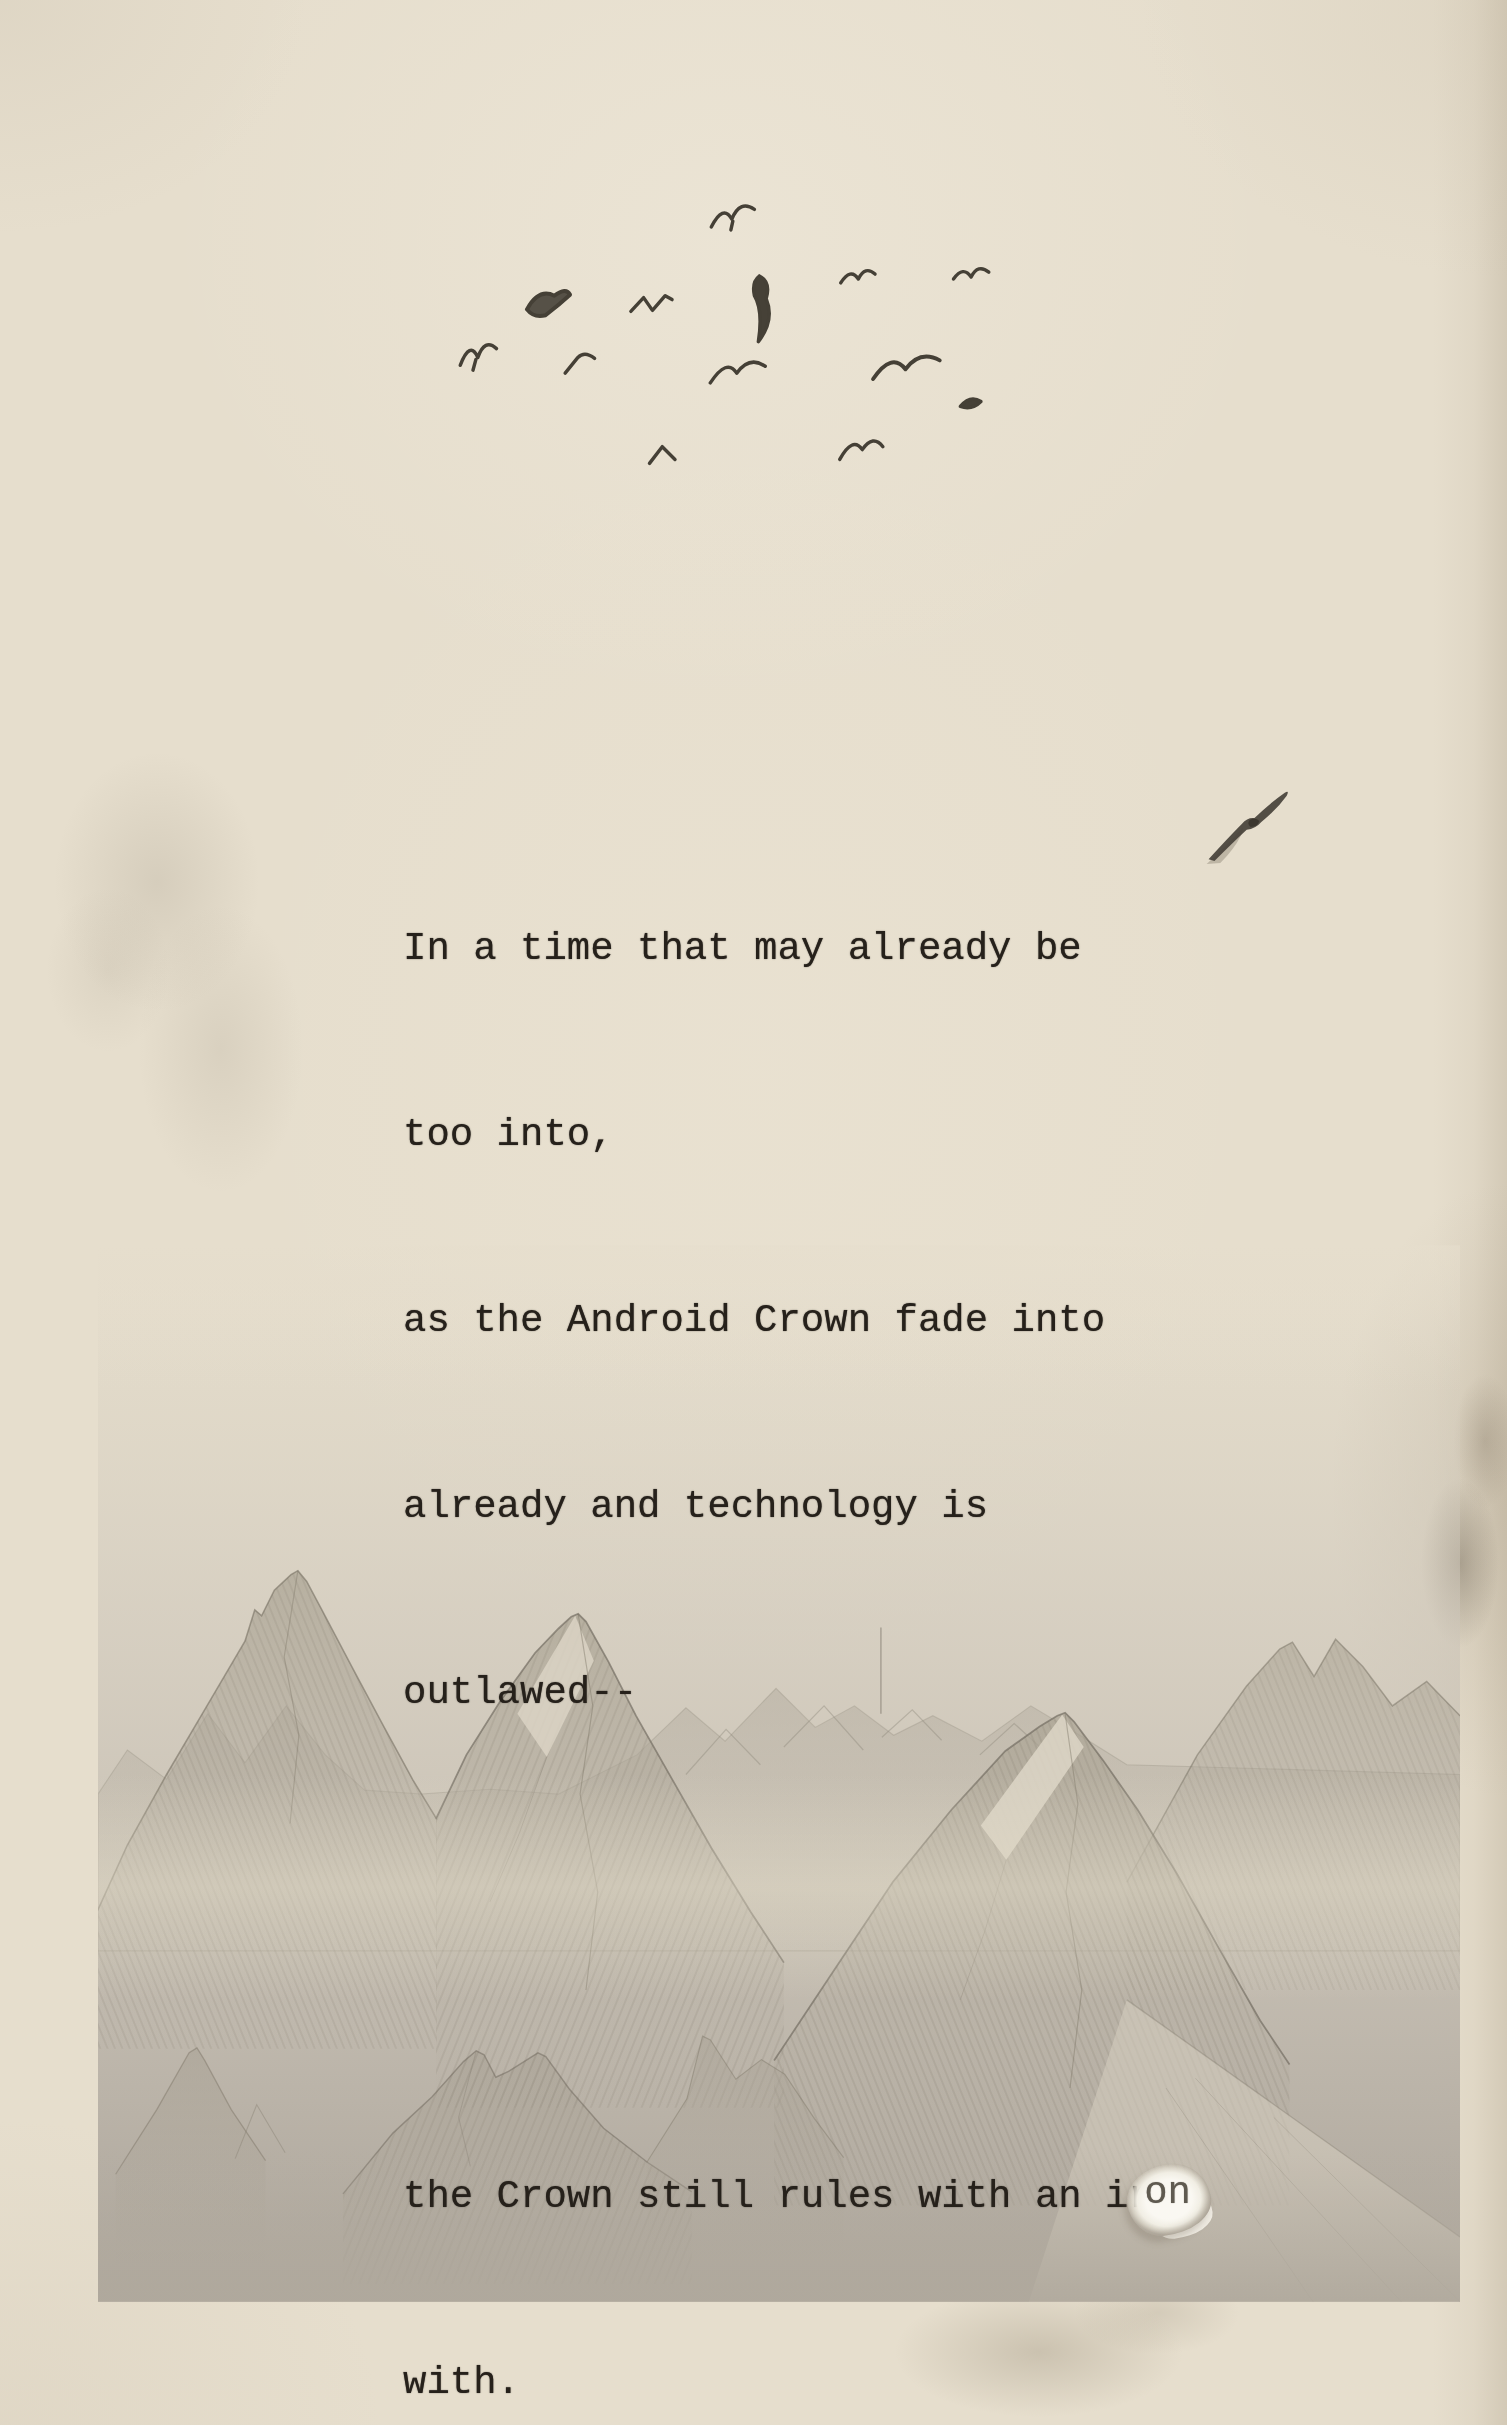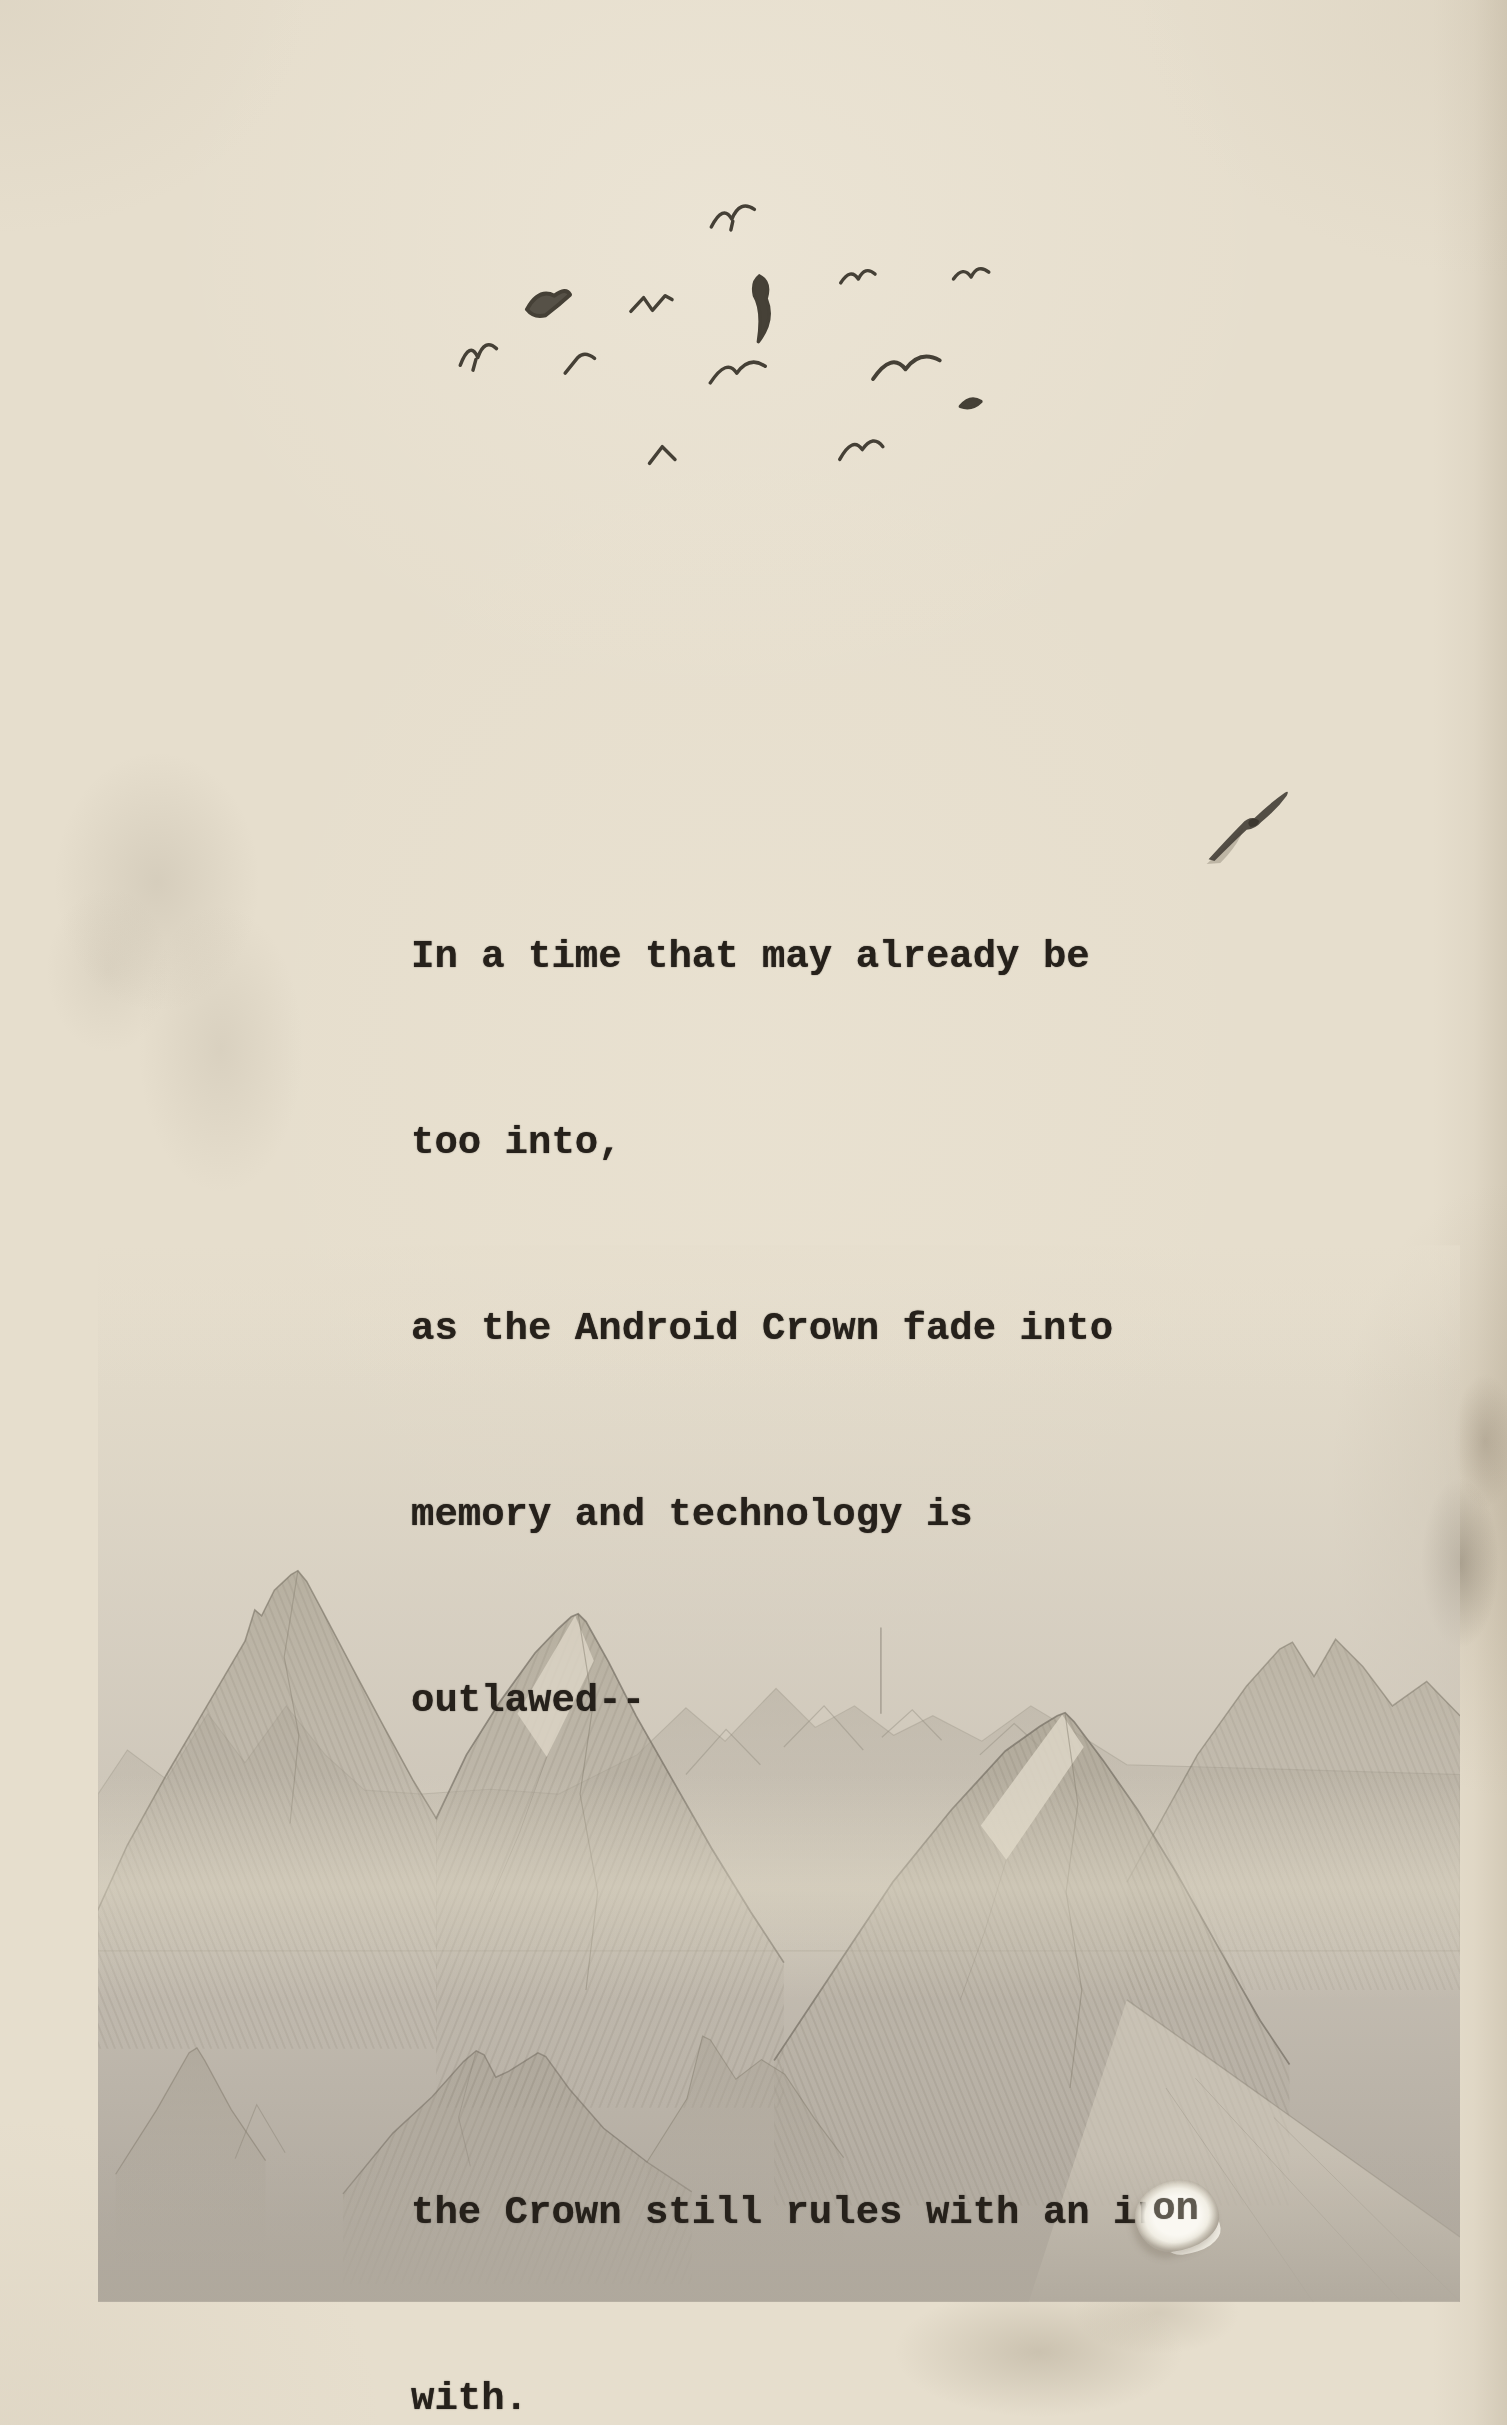--- a/index.html
+++ b/index.html
@@ -29,21 +29,21 @@
       radial-gradient(686px 882px at 50% 44%, rgba(246,240,226,0.16), rgba(246,240,226,0) 75%);
   }
   
   .text-block{
     position:absolute;left:395px;top:662px;z-index:3;
     font-family:"Liberation Mono","DejaVu Sans Mono",monospace;
     font-size:39px;line-height:62px;color:#26211b;
     text-shadow:0 0 1.2px rgba(38,33,27,0.8);
     white-space:pre;
   }
-  .text-block p{margin:16px;font-weight:bold;}
+  .text-block p{margin:8px;}
   .p1{margin-bottom:62px !important;}
   .p2{margin-bottom:55px !important;}
   .line{display:block;}
   
   .patch{position:relative;display:inline-block;transform:translateY(-3.9px);margin-left:-7.8px;}
   .patch::before{
     content:"";position:absolute;left:-16.7px;top:2px;width:84px;height:71px;
     background:radial-gradient(closest-side, #faf8f2 55%, #f1eee4 76%, rgba(223,218,205,0.75) 90%, rgba(223,218,205,0) 100%);
     border-radius:55% 45% 60% 40% / 48% 55% 45% 52%;
     transform:rotate(-6deg);
@@ -195,21 +195,21 @@
 
       <rect x="0" y="0" width="1390" height="150" fill="url(#topFade)"></rect>
     </svg>
   </div>
 
   <div class="text-block">
     <p class="p1">
       <span class="line">In a time that may already be</span>
       <span class="line">too into,</span>
       <span class="line">as the Android Crown fade into</span>
-      <span class="line">memory and technology is</span>
+      <span class="line">already and technology is</span>
       <span class="line">outlawed--</span>
     </p>
     <p class="p2">
       <span class="line"><span>the Crown still rules with an ir</span><span class="patch"><span class="patch-text">on</span></span></span>
       <span class="line">with.</span>
     </p>
     
     
     
   </div>

